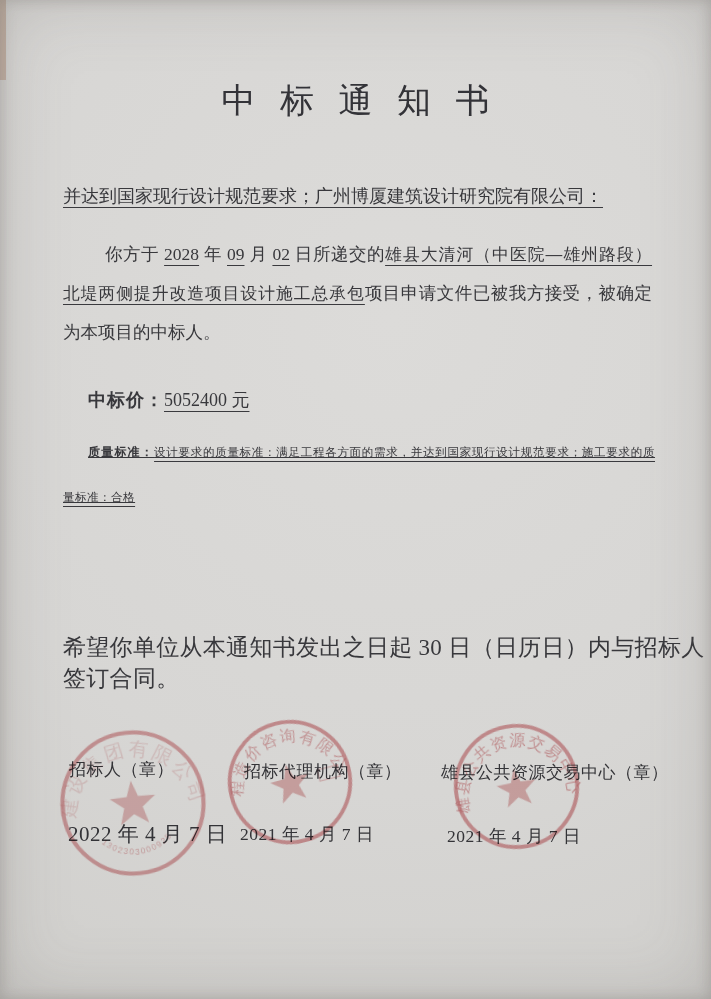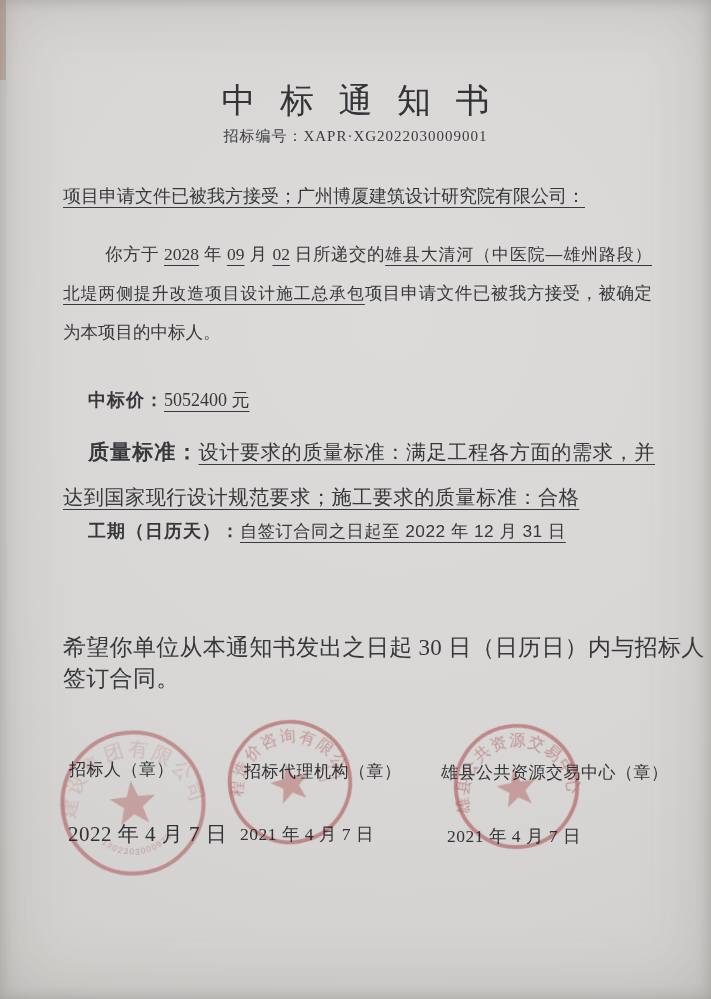--- a/index.html
+++ b/index.html
@@ -27,21 +27,21 @@
     position:absolute;top:127px;left:0;width:100%;
     text-align:center;font-size:15px;letter-spacing:1px;color:#3c3c40;
   }
   .textline{position:absolute;left:63px;font-size:18px;}
   .greeting{top:184px;width:592px;}
   .para{
     top:235px;width:589px;font-size:17.5px;line-height:38px;
     text-align:justify;text-indent:2.4em;
   }
   .price{top:388px;}
-  .quality{top:430px;width:592px;font-size:21px;line-height:45px;text-align:justify;}
+  .quality{top:430px;width:592px;font-size:12px;line-height:45px;text-align:justify;text-decoration:underline;}
   .duration{top:519px;}
   .closing{top:632px;font-size:23px;letter-spacing:.3px;}
   .u{
     text-decoration:underline;
     text-decoration-thickness:1px;
     text-underline-offset:5px;
     text-decoration-color:#3a3a3e;
   }
   .hei{font-family:"Liberation Sans","DejaVu Sans",sans-serif;font-size:.96em;letter-spacing:.5px;}
   .blabel{font-weight:bold;letter-spacing:1px;padding-left:25px;}
@@ -62,41 +62,37 @@
   .stamp2{left:226px;top:718px;width:128px;height:128px;transform:rotate(-14deg);}
   .stamp3{left:452px;top:722px;width:129px;height:129px;transform:rotate(-10deg);}
 </style>
 </head>
 <body>
 
 <div class="page">
   <div class="corner-sliver"></div>
 
   <div class="title">中 标 通 知 书</div>
-  <div class="ref">招标编号：XAPR·XG2022030009001</div>
 
   <div class="textline greeting">
-    <span class="u">项目申请文件已被我方接受；广州博厦建筑设计研究院有限公司：</span>
+    <span class="u">并达到国家现行设计规范要求；广州博厦建筑设计研究院有限公司：</span>
   </div>
 
   <div class="textline para">
     <span>你方于 </span><span class="u">2028</span><span> 年 </span><span class="u">09</span><span> 月 </span><span class="u">02</span><span> 日所递交的</span><span class="u hei">雄县大清河（中医院—雄州路段）北堤两侧提升改造项目设计施工总承包</span><span>项目申请文件已被我方接受，被确定为本项目的中标人。</span>
   </div>
 
   <div class="textline price">
     <span class="blabel">中标价：</span><span class="u">5052400 元</span>
   </div>
 
   <div class="textline quality">
     <span class="blabel">质量标准：</span><span class="u hei">设计要求的质量标准：满足工程各方面的需求，并达到国家现行设计规范要求；施工要求的质量标准：合格</span>
   </div>
 
-  <div class="textline duration">
-    <span class="blabel">工期（日历天）：</span><span class="u hei">自签订合同之日起至 2022 年 12 月 31 日</span>
-  </div>
 
   <div class="textline closing">希望你单位从本通知书发出之日起 30 日（日历日）内与招标人签订合同。</div>
 
   <div class="sig-label sig1-label">招标人（章）</div>
   <div class="sig-label sig2-label">招标代理机构（章）</div>
   <div class="sig-label sig3-label">雄县公共资源交易中心（章）</div>
   <div class="sig-date sig1-date">2022 年 4 月 7 日</div>
   <div class="sig-date sig2-date">2021 年 4 月 7 日</div>
   <div class="sig-date sig3-date">2021 年 4 月 7 日</div>
 

